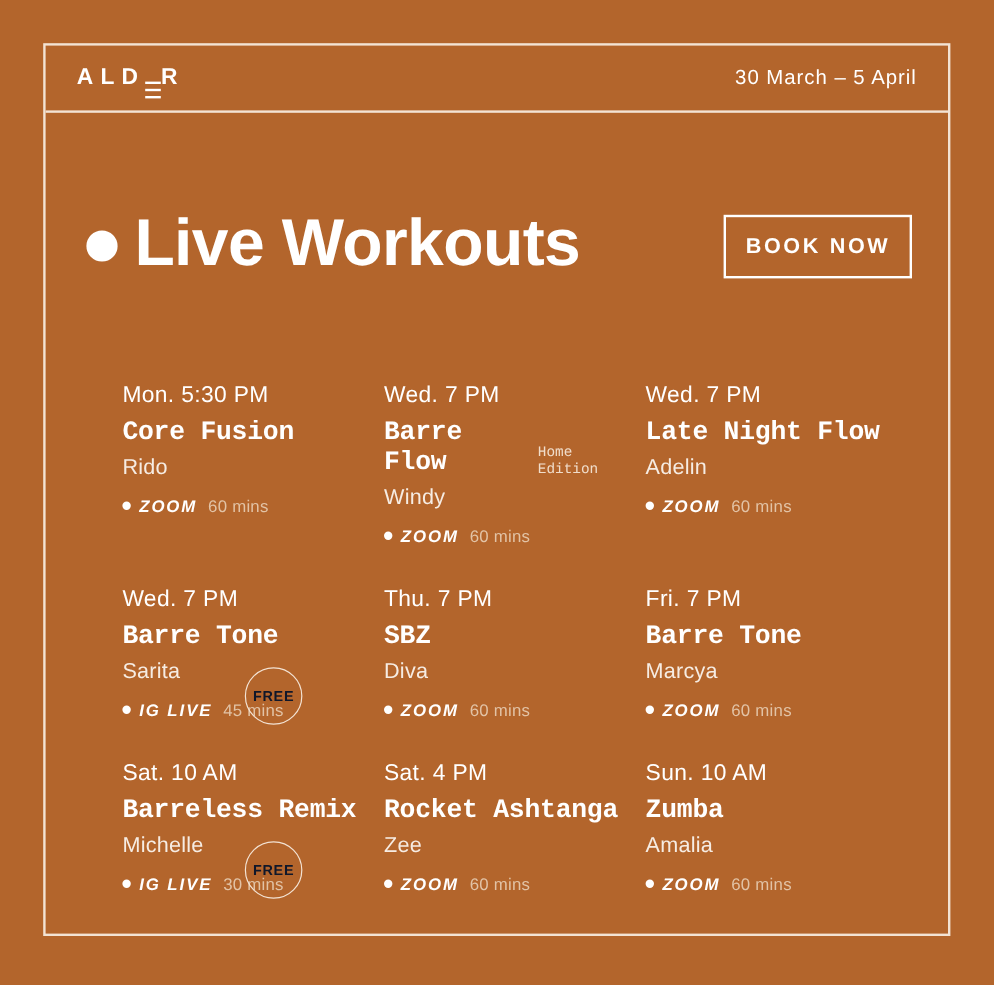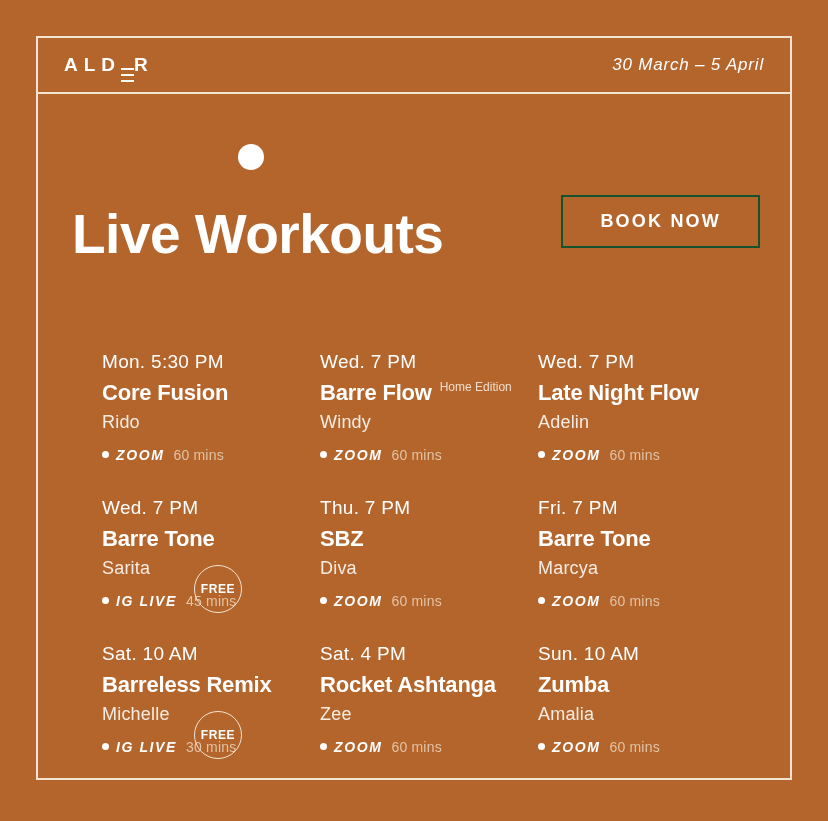--- a/index.html
+++ b/index.html
@@ -53,59 +53,57 @@
     height: 2px;
     background: #ffffff;
   }
   .brand .glyph-e .b1 { top: 3px; }
   .brand .glyph-e .b2 { top: 9px; }
   .brand .glyph-e .b3 { top: 15px; }
   .date-range {
     font-size: 17px;
     letter-spacing: 0.8px;
     color: #ffffff;
-    font-style: italic;
   }
   
   .title-row {
     display: flex;
     align-items: center;
     justify-content: space-between;
     padding: 44px 30px 0 34px;
   }
   .title-left {
     display: flex;
     align-items: center;
-    flex-direction: column;
   }
   .dot-big {
     width: 26px;
     height: 26px;
     border-radius: 50%;
     background: #ffffff;
     margin-right: 14px;
     margin-top: 6px;
     flex: none;
   }
   .title-text {
     font-size: 55px;
     font-weight: bold;
     letter-spacing: -0.5px;
     line-height: 1;
     color: #ffffff;
   }
   .book-now {
-    border: 2px solid #14532d;
+    border: 2px solid #ffffff;
     color: #ffffff;
     background: transparent;
     font-family: "Liberation Sans", sans-serif;
     font-size: 18px;
     font-weight: bold;
     letter-spacing: 2.2px;
-    padding: 14px 37px;
+    padding: 14px 16px;
     cursor: pointer;
     margin-top: 6px;
   }
   
   .grid {
     display: grid;
     grid-template-columns: repeat(3, 1fr);
     row-gap: 34px;
     padding: 52px 34px 0 64px;
     box-sizing: border-box;
@@ -115,22 +113,23 @@
     padding-right: 10px;
   }
   .c-time {
     font-size: 19px;
     color: #ffffff;
     letter-spacing: 0.3px;
     margin-bottom: 7px;
   }
   .c-title-row {
     display: flex;
-    align-items: flex-start;
+    align-items: flex-end;
     gap: 8px;
+    font-family: Liberation Mono, monospace;
   }
   .c-title {
     font-size: 22px;
     font-weight: bold;
     color: #ffffff;
     letter-spacing: -0.2px;
   }
   .c-sub {
     font-size: 12px;
     color: #f0ddcb;
@@ -164,27 +163,27 @@
   }
   .c-duration {
     font-size: 14px;
     color: #e2c3a6;
     margin-left: 9px;
     letter-spacing: 0.2px;
     text-align: center;
   }
   .free-badge {
     position: absolute;
-    right: 78px;
+    right: 68px;
     bottom: -4px;
     width: 46px;
     height: 46px;
     border-radius: 50%;
     border: 1.5px solid #f3e3d4;
-    color: #ffffff;
+    color: #0f172a;
     font-size: 12px;
     font-weight: bold;
     letter-spacing: 0.6px;
     display: flex;
     align-items: center;
     justify-content: center;
   }
 </style>
 </head>
 <body>

